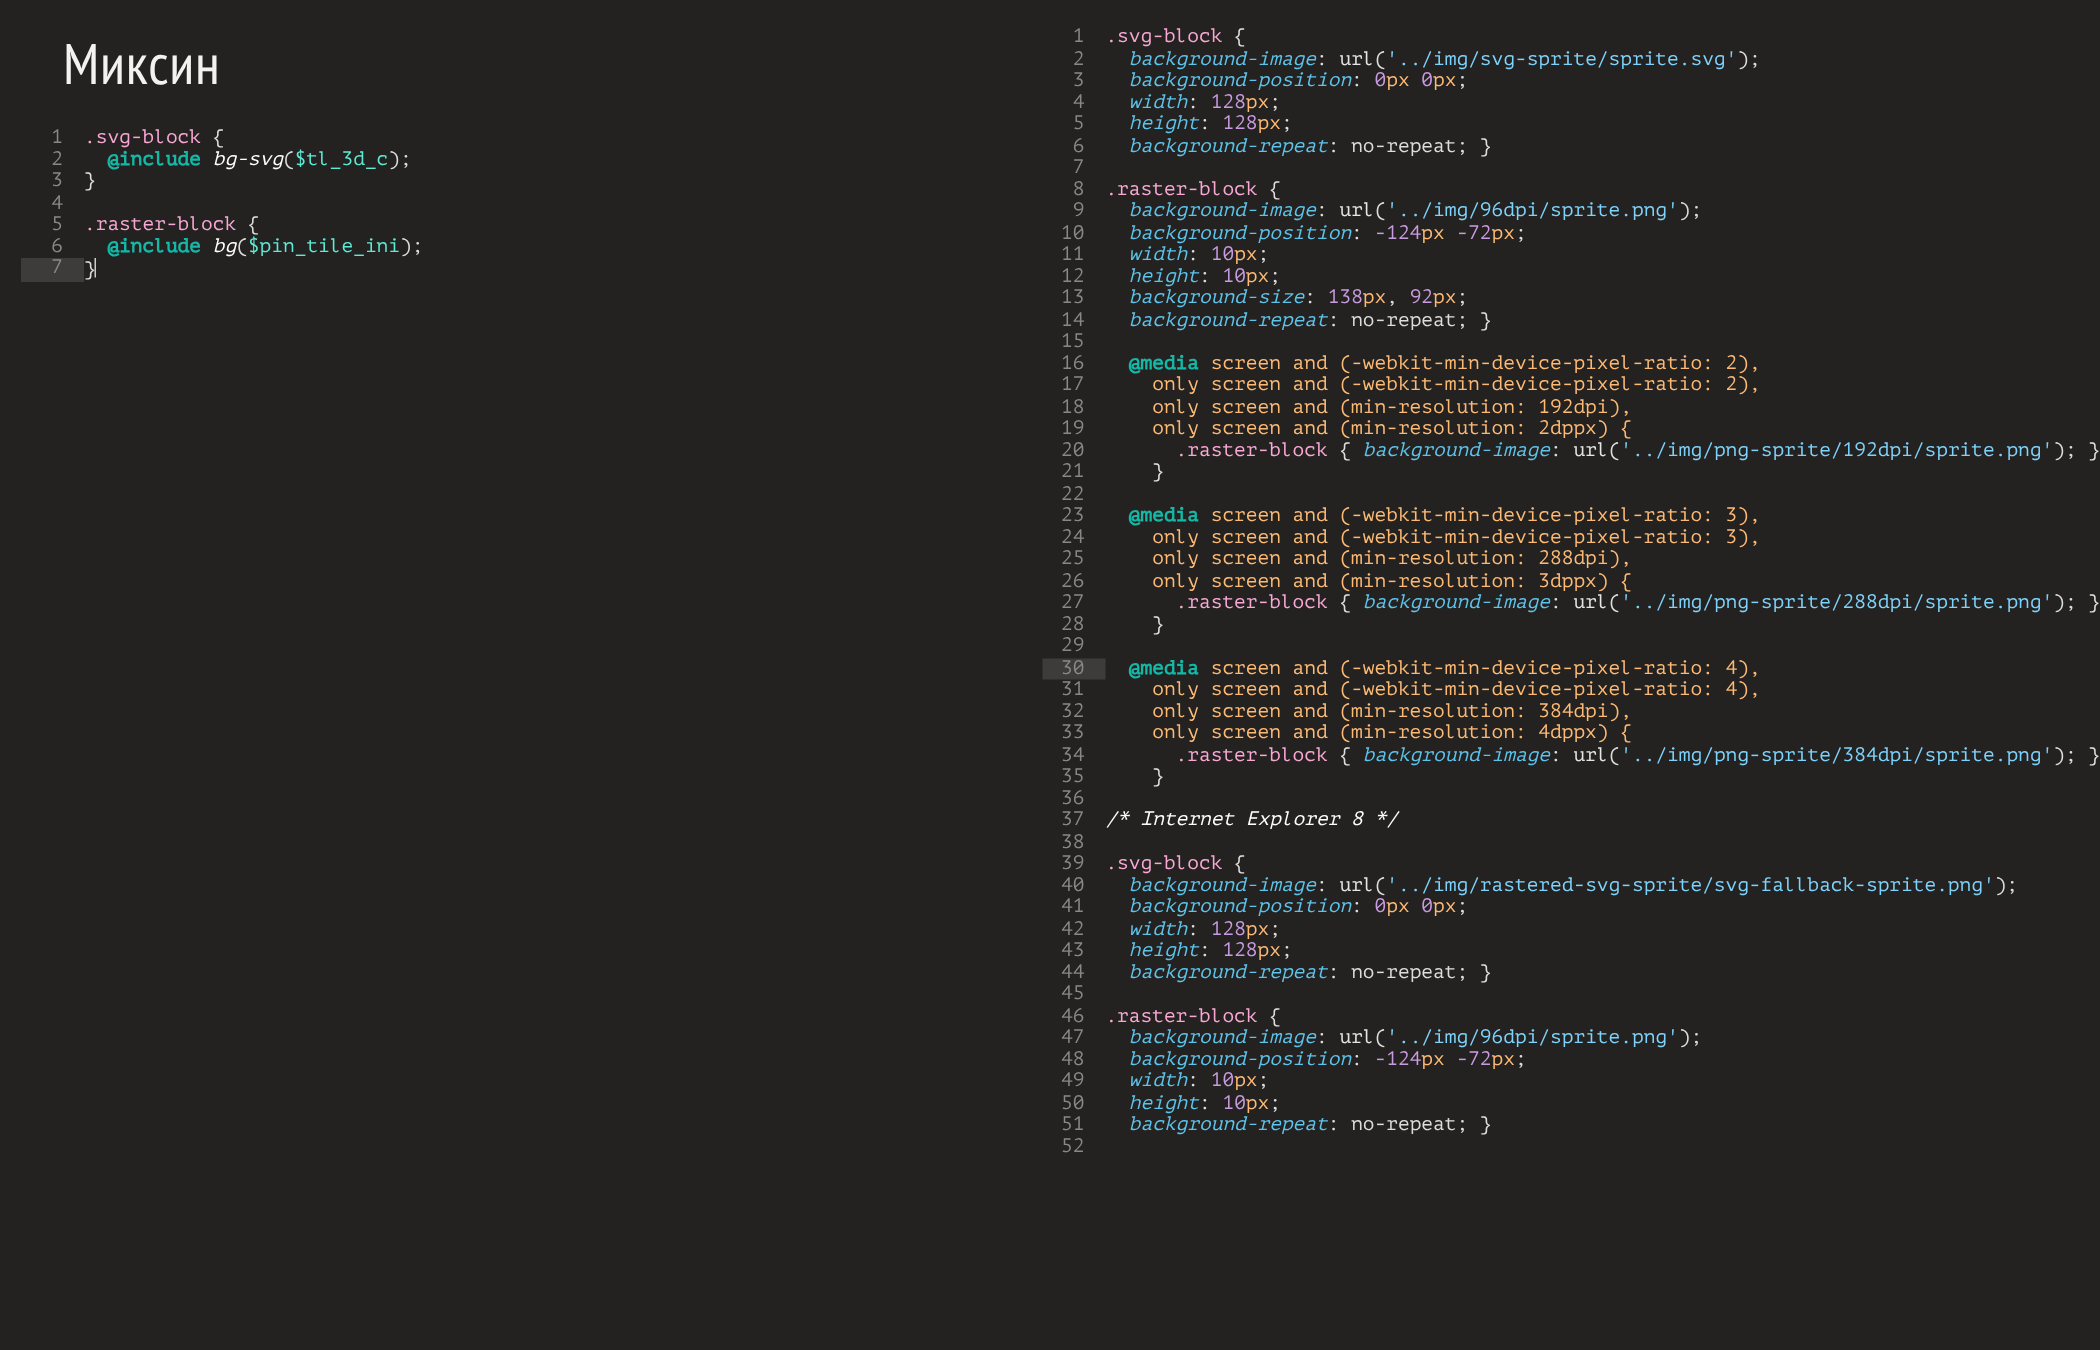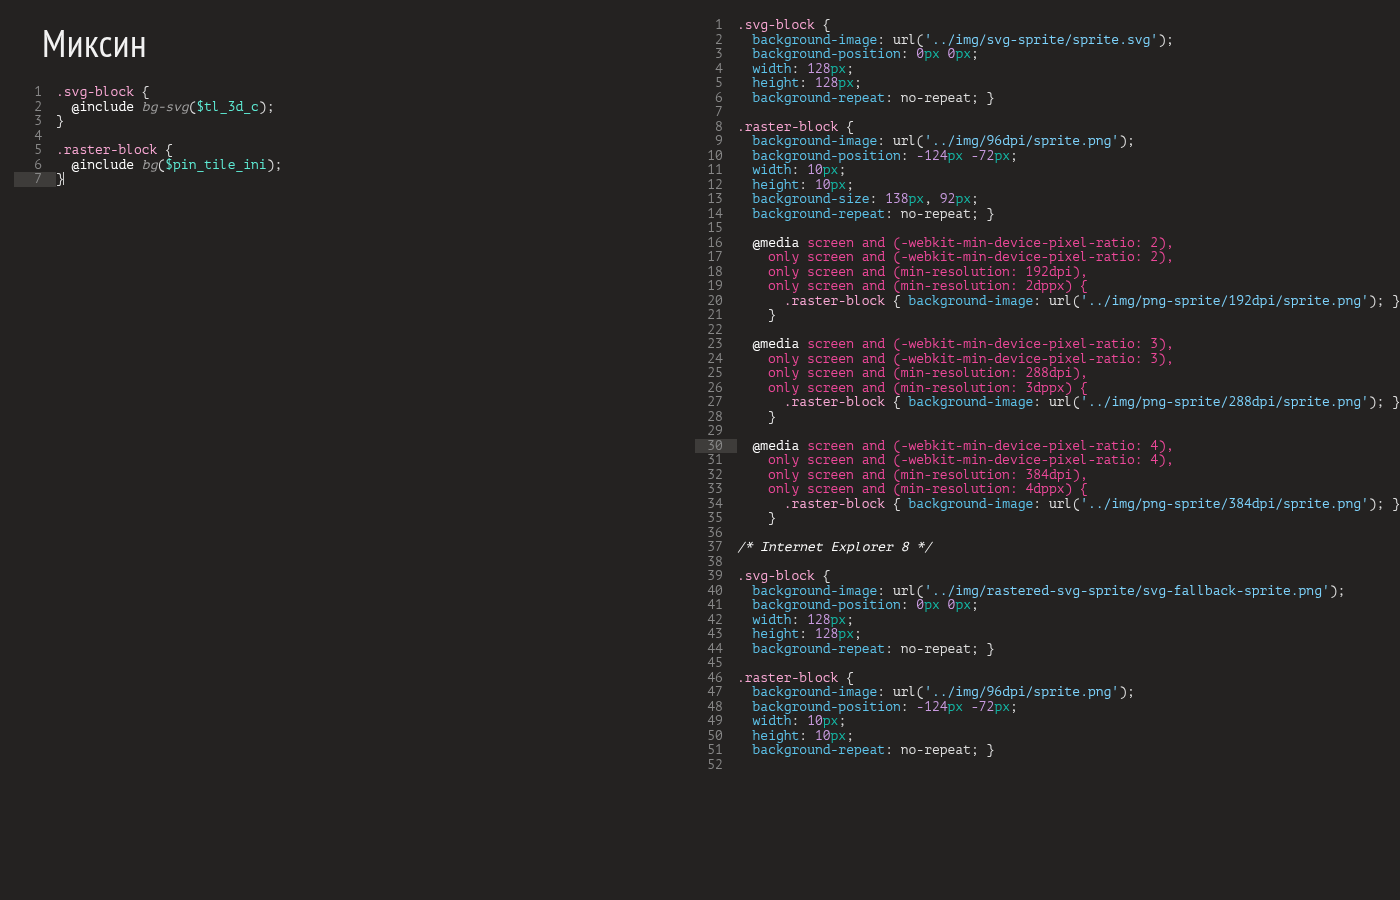--- a/index.html
+++ b/index.html
@@ -53,32 +53,32 @@
   }
   .line.current .gutter {
     background: #3e3c3a;
   }
   .content {
     flex: 1 1 auto;
     color: #eee;
   }
 
   .sel  { color: #f9a8d4; } 
-  .kw   { color: #ffffff; } 
-  .fn   { color: #a3a3a3; font-style: italic; } 
+  .kw   { color: #14b8a6; font-weight: bold; } 
+  .fn   { color: #ffffff; font-style: italic; } 
   .var  { color: #5eead4; }
-  .prop { color: #5dc3ea; } 
+  .prop { color: #5dc3ea; font-style: italic; } 
   .call { color: #e5e5e5; } 
   .num  { color: #c99be0; } 
-  .unit { color: #14b8a6; text-align: right; } 
+  .unit { color: #fdba74; text-align: right; } 
   .str  { color: #7dd3fc; } 
   .punct{ color: #ddd; }
   .txt  { color: #ddd; text-align: right; }
   .cmt  { color: #ffffff; font-style: italic; }
-  .mq   { color: #ec4899; }
+  .mq   { color: #fdba74; }
 
   .cursor {
     display: inline-block;
     width: 1px;
     height: 13px;
     background: #ccc;
     vertical-align: -2px;
     margin: 0 0 0 -1px;
   }
 </style>

